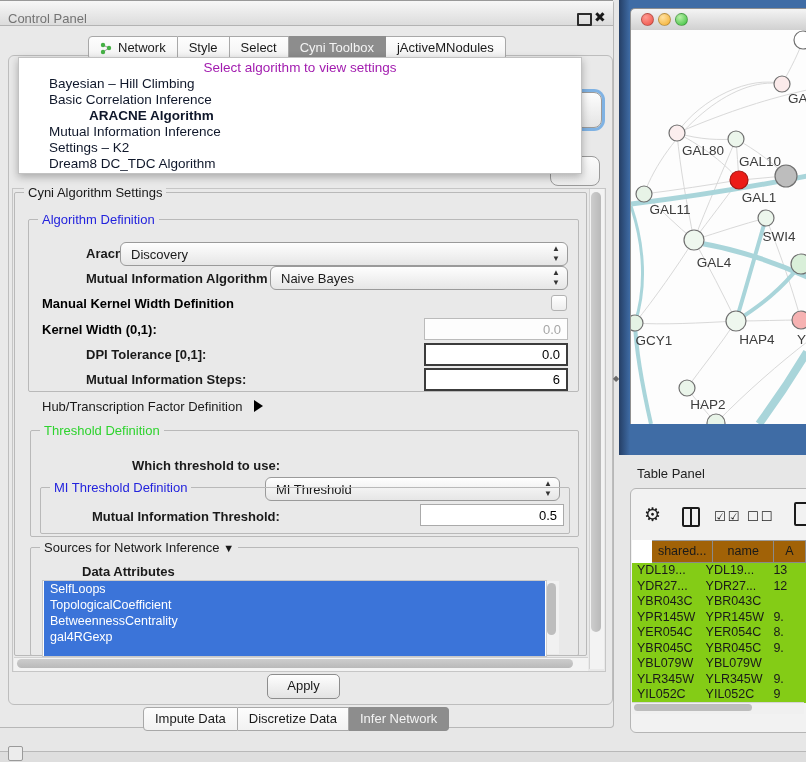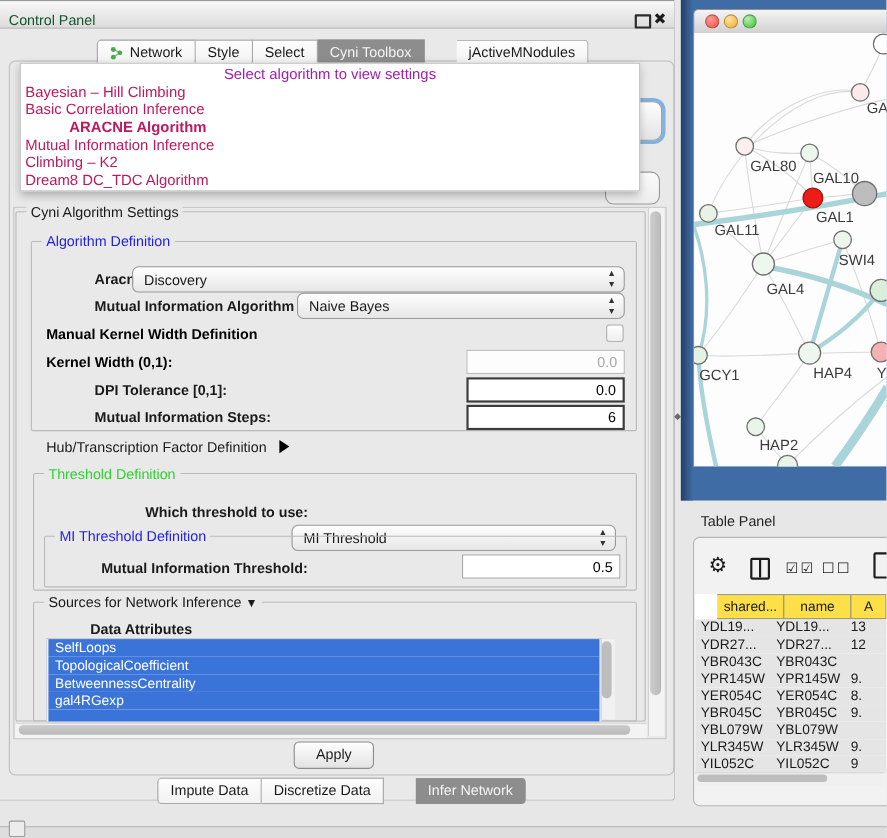--- a/index.html
+++ b/index.html
@@ -11,47 +11,47 @@
     -webkit-font-smoothing:antialiased;
   }
   .abs{position:absolute;}
 
   
   .cp-window{left:0;top:7;width:613px;height:726px;background:#e9e9e9;
     border:1px solid #b7b7b7;border-left:none;border-radius:0 4px 4px 0;}
   .cp-titlebar{left:0;top:7;width:613px;height:24px;
     background:linear-gradient(#f7f7f7,#dcdcdc);
     border-bottom:1px solid #b3b3b3;border-top:1px solid #999;}
-  .cp-title{left:8px;top:11px;font-size:13px;color:#14532d;}
+  .cp-title{left:8px;top:11px;font-size:13px;color:#737373;}
   .float-icon{left:577px;top:13px;width:11px;height:9px;border:2px solid #2c2c2c;border-radius:1px;}
   .close-icon{left:594px;top:9px;font-size:14px;font-weight:bold;color:#1a1a1a;}
 
   
   .tabs-row{left:88px;top:36px;height:22px;display:flex;z-index:3;}
   .tab{height:22px;line-height:22px;padding:0 11px;background:linear-gradient(#fdfdfd,#f2f2f2);
     border:1px solid #a8a8a8;border-left:none;font-size:13px;white-space:nowrap;display:flex;align-items:center;gap:5px;}
   .tab:first-child{border-left:1px solid #a8a8a8;border-radius:4px 0 0 4px;}
-  .tab:last-child{border-radius:0 4px 4px 0;margin-left:29px;}
+  .tab:last-child{border-radius:0 4px 4px 0;}
   .tab.selected{background:#8d8d8d;color:#f4f4f4;border-color:#8d8d8d;}
 
   
   .main-panel{left:8px;top:55px;width:603px;height:648px;background:#e9e9e9;
     border:1px solid #bdbdbd;border-radius:6px;}
 
   
   .combo-fragment1{left:558px;top:92px;width:42px;height:34px;border:1px solid #9a9a9a;border-radius:8px;
     background:linear-gradient(#fdfdfd,#e4e4e4);box-shadow:0 0 0 3px #7fb2e3;z-index:5;}
   .combo-fragment2{left:550px;top:156px;width:48px;height:28px;border:1px solid #9a9a9a;border-radius:8px;
     background:linear-gradient(#fbfbfb,#ececec);z-index:5;}
 
   
   .dropdown{left:18px;top:57px;width:562px;height:115px;background:#fff;
     border:1px solid #c2c2c2;box-shadow:0 3px 8px rgba(0,0,0,.28);z-index:20;}
   .dropdown-placeholder{height:17px;line-height:17px;text-align:center;color:#a21caf;font-size:13.5px;margin-top:1px;}
-  .dropdown-item{height:16px;line-height:16px;padding-left:4px;font-size:13.5px;color:#be185d;white-space:nowrap;}
+  .dropdown-item{height:16px;line-height:16px;padding-left:4px;font-size:13.5px;color:#0f172a;white-space:nowrap;margin-left:26px;}
   .dropdown-item.bold{font-weight:bold;}
 
   
   .viewport{left:12px;top:188px;width:592px;height:482px;border:1px solid #c6c6c6;background:#e9e9e9;}
 
   
   .fs{position:absolute;border:1px solid #b9b9b9;border-radius:2px;background:transparent;}
   .fs-legend{position:absolute;background:#e9e9e9;padding:0 4px;font-size:13px;white-space:nowrap;z-index:2;}
   .legend-blue{color:#2323dd;}
   .legend-green{color:#2ed32e;}
@@ -109,23 +109,23 @@
   .tp-title{left:637px;top:466px;font-size:13px;color:#222;}
   .tp-box{left:630px;top:488px;width:200px;height:243px;background:#f2f2f2;border:1px solid #b5b5b5;border-radius:6px;}
   .gear-icon{left:644px;top:503px;font-size:19px;color:#1c1c1c;}
   .cols-icon{left:682px;top:507px;width:14px;height:16px;border:2px solid #1c1c1c;border-radius:2px;}
   .cols-icon div{position:absolute;left:6px;top:0;width:2px;height:16px;background:#1c1c1c;}
   .checks-icon{left:714px;top:509px;font-size:13px;color:#1c1c1c;letter-spacing:2px;}
   .unchecks-icon{left:747px;top:509px;font-size:13px;color:#1c1c1c;letter-spacing:2px;}
   .page-icon{left:794px;top:502px;width:16px;height:20px;border:2px solid #1c1c1c;border-radius:2px;background:#f2f2f2;}
 
   .tbl{left:632px;top:540px;width:174px;background:#fff;overflow:hidden;}
-  .tbl-head{display:flex;height:21px;background:#fde047;border-top:1px solid #9c9c9c;border-bottom:1px solid #8a8a8a;margin-left:20px;}
+  .tbl-head{display:flex;height:21px;background:#a16207;border-top:1px solid #9c9c9c;border-bottom:1px solid #8a8a8a;margin-left:20px;}
   .tbl-head .hc{line-height:21px;text-align:center;font-size:12.5px;border-right:1px solid #8a8a8a;overflow:hidden;white-space:nowrap;}
-  .tbl-row{display:flex;height:15.5px;background:#e5e5e5;}
+  .tbl-row{display:flex;height:15.5px;background:#84cc16;}
   .tbl-row .c{font-size:12.5px;line-height:15.5px;padding-left:5px;white-space:nowrap;overflow:hidden;}
   .c1{width:78px;} .c2{width:77px;} .c3{width:40px;}
   .tp-hscroll{left:632px;top:702px;width:172px;height:11px;background:#f0f0f0;border-top:1px solid #d5d5d5;}
   .tp-hthumb{left:634px;top:704px;width:118px;height:7px;background:#bdbdbd;border-radius:4px;}
 
   
   .footer{left:0;top:751px;width:806px;height:11px;background:#dedede;border-top:1px solid #b8b8b8;z-index:2;}
   .mini-icon{left:8px;top:746px;width:13px;height:13px;border:1px solid #9a9a9a;border-radius:2px;background:#ececec;z-index:3;}
 </style>
 </head>
@@ -167,21 +167,21 @@
 <div class="abs combo-fragment1"></div>
 <div class="abs combo-fragment2"></div>
 
 <div class="abs dropdown">
   <div class="dropdown-placeholder">Select algorithm to view settings</div>
   <div id="dropdown-items">
       <div class="dropdown-item">Bayesian – Hill Climbing</div>
       <div class="dropdown-item">Basic Correlation Inference</div>
       <div class="dropdown-item bold">ARACNE Algorithm</div>
       <div class="dropdown-item">Mutual Information Inference</div>
-      <div class="dropdown-item">Climbing – K2</div>
+      <div class="dropdown-item">Settings – K2</div>
       <div class="dropdown-item">Dream8 DC_TDC Algorithm</div>
     </div>
 </div>
 
 <div class="abs viewport"></div>
 
 <div class="fs" style="left:14px;top:192px;width:571px;height:462px;"></div>
 <div class="fs-legend" style="left:24px;top:185px;">Cyni Algorithm Settings</div>
 
 <div class="fs" style="left:28px;top:219px;width:549px;height:171px;"></div>

